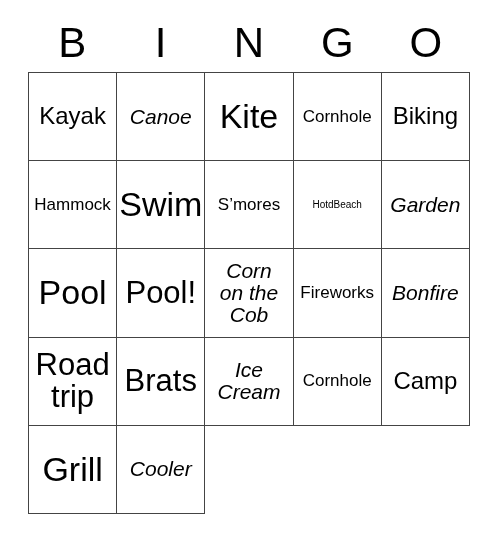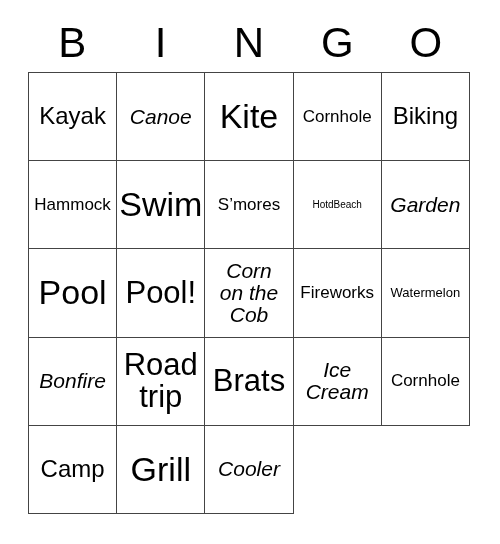--- a/index.html
+++ b/index.html
@@ -155,23 +155,20 @@
     <div class="cell">
         <span class="cell-text fs-l">Corn
 on the
 Cob</span>
       </div>
     <div class="cell">
         <span class="cell-text fs-m">Fireworks</span>
       </div>
 
     <div class="cell">
-        <span class="cell-text fs-xs">Watermelon</span>
-      </div>
-    <div class="cell">
         <span class="cell-text fs-l">Bonfire</span>
       </div>
     <div class="cell">
         <span class="cell-text fs-xxl">Road
 trip</span>
       </div>
     <div class="cell">
         <span class="cell-text fs-xxl">Brats</span>
       </div>
     <div class="cell">

